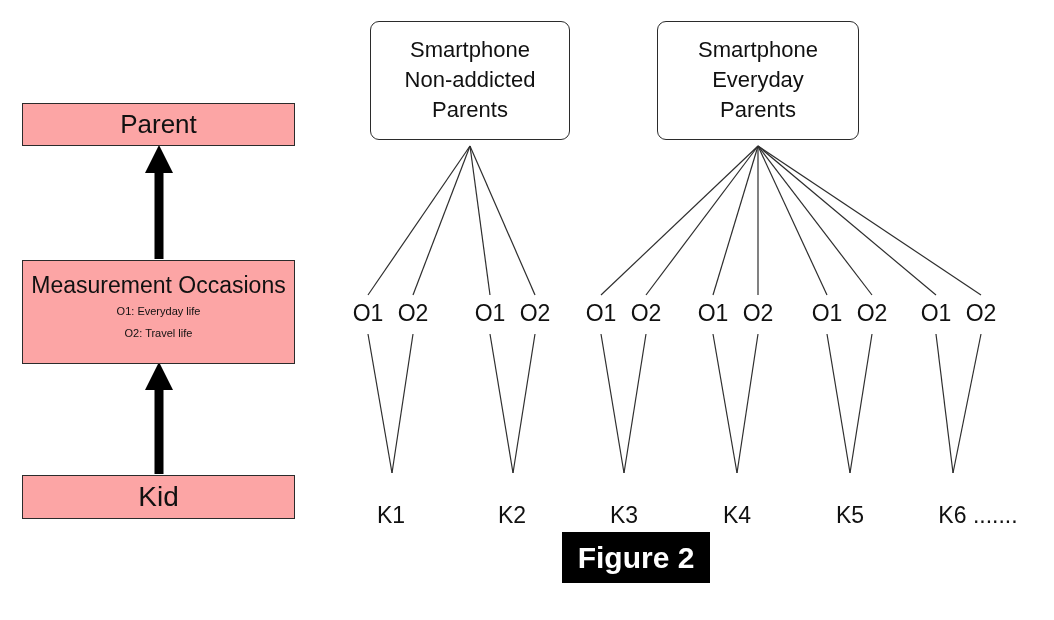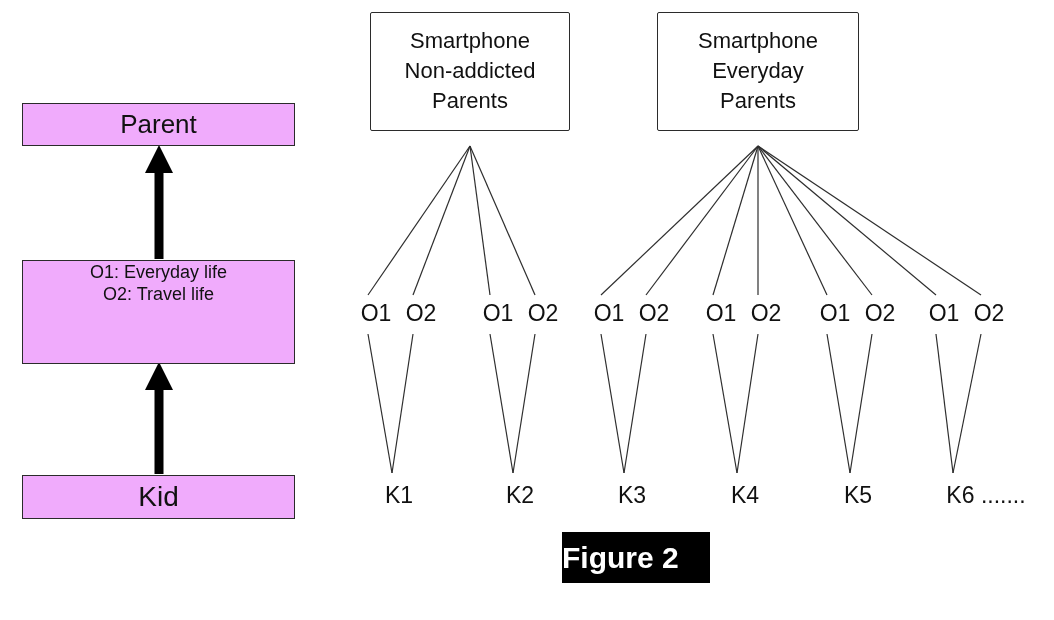--- a/index.html
+++ b/index.html
@@ -19,64 +19,64 @@
   }
   svg.lines line { stroke: #2e2e2e; stroke-width: 1.2; }
   svg.lines line.shaft { stroke: #000000; stroke-width: 9; }
   svg.lines polygon { fill: #000000; }
 
   .rect-box {
     position: absolute;
     left: 22px;
     width: 271px;
     border: 1.6px solid #2b2b2b;
-    background: #f0abfc;
+    background: #fca5a5;
     text-align: center;
     box-sizing: content-box;
   }
   .parent-box { top: 103px; height: 41px; line-height: 41px; font-size: 26px; }
   .kid-box    { top: 475px; height: 42px; line-height: 42px; font-size: 28px; }
   .mo-box     { top: 260px; height: 102px; }
   .mo-title   { margin-top: 9px; font-size: 23px; line-height: 30px; }
-  .mo-sub     { font-size: 18px; line-height: 22px; }
+  .mo-sub     { font-size: 11px; line-height: 22px; }
 
   .cluster-box {
     position: absolute;
-    top: 12px;
+    top: 21px;
     height: 119px;
     border: 1.6px solid #2b2b2b;
-    border-radius: 2px;
+    border-radius: 9px;
     background: #ffffff;
     text-align: center;
     box-sizing: border-box;
     padding-top: 13px;
   }
   .cluster-box .cl-line { font-size: 22px; line-height: 30px; }
   .cluster-box .cl-bold { font-weight: normal; }
   .cluster-non { left: 370px; width: 200px; }
   .cluster-add { left: 657px; width: 202px; }
 
   .o-label, .k-label {
     position: absolute;
     transform: translateX(-50%);
     font-size: 23px;
     white-space: nowrap;
-    margin-left: 8px;
   }
   .o-label { top: 300px; }
-  .k-label { top: 482px; }
+  .k-label { top: 502px; }
 
   .figure-caption {
     position: absolute;
     left: 562px; top: 532px;
     width: 148px; height: 51px;
     background: #000000;
     color: #ffffff;
     font-size: 30px;
     font-weight: bold;
+    text-align: center;
     line-height: 51px;
   }
 </style>
 </head>
 <body>
 
 <div class="stage">
 
   <svg class="lines" viewBox="0 0 1054 620" aria-hidden="true">
 
@@ -132,20 +132,21 @@
       <line x1="936" y1="334" x2="953" y2="473"></line>
       <line x1="981" y1="334" x2="953" y2="473"></line>
     </g>
   </svg>
 
   <div class="rect-box parent-box">
     <span>Parent</span>
   </div>
 
   <div class="rect-box mo-box">
+    <div class="mo-title">Measurement Occasions</div>
     <div class="mo-sub">O1: Everyday life</div>
     <div class="mo-sub">O2: Travel life</div>
   </div>
 
   <div class="rect-box kid-box">
     <span>Kid</span>
   </div>
 
   <div class="cluster-box cluster-non">
     <div class="cl-line">Smartphone</div>

